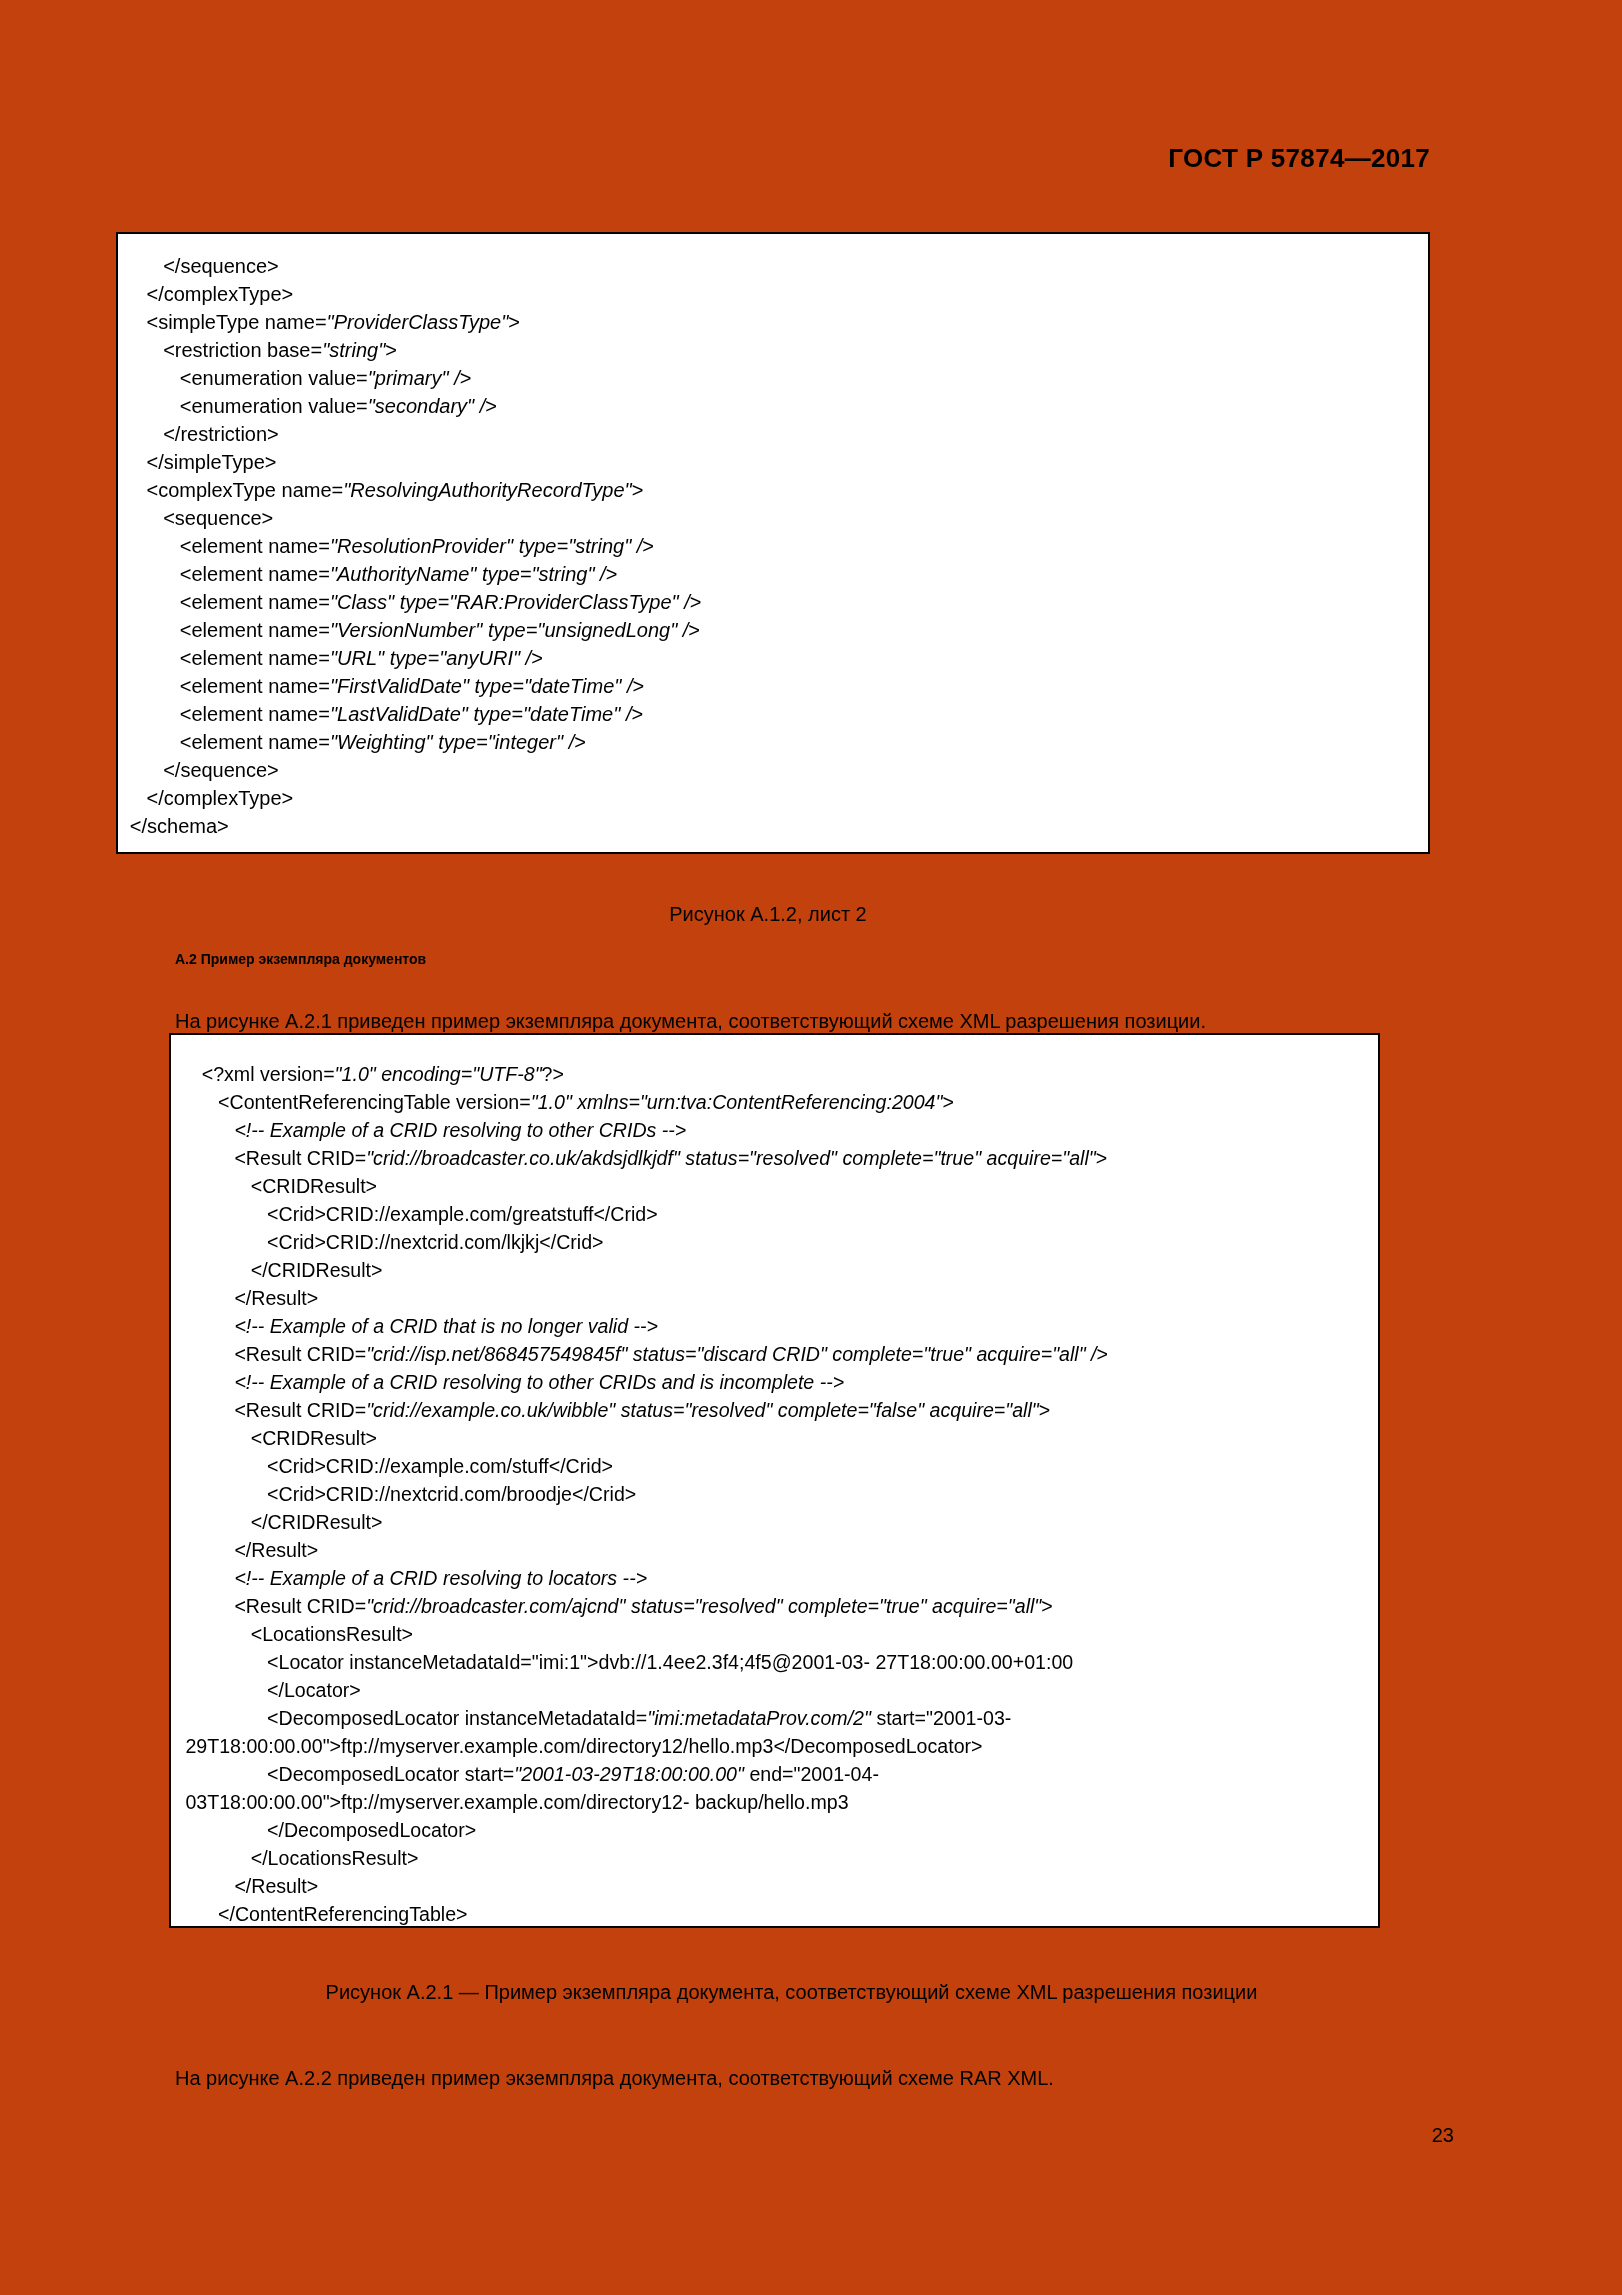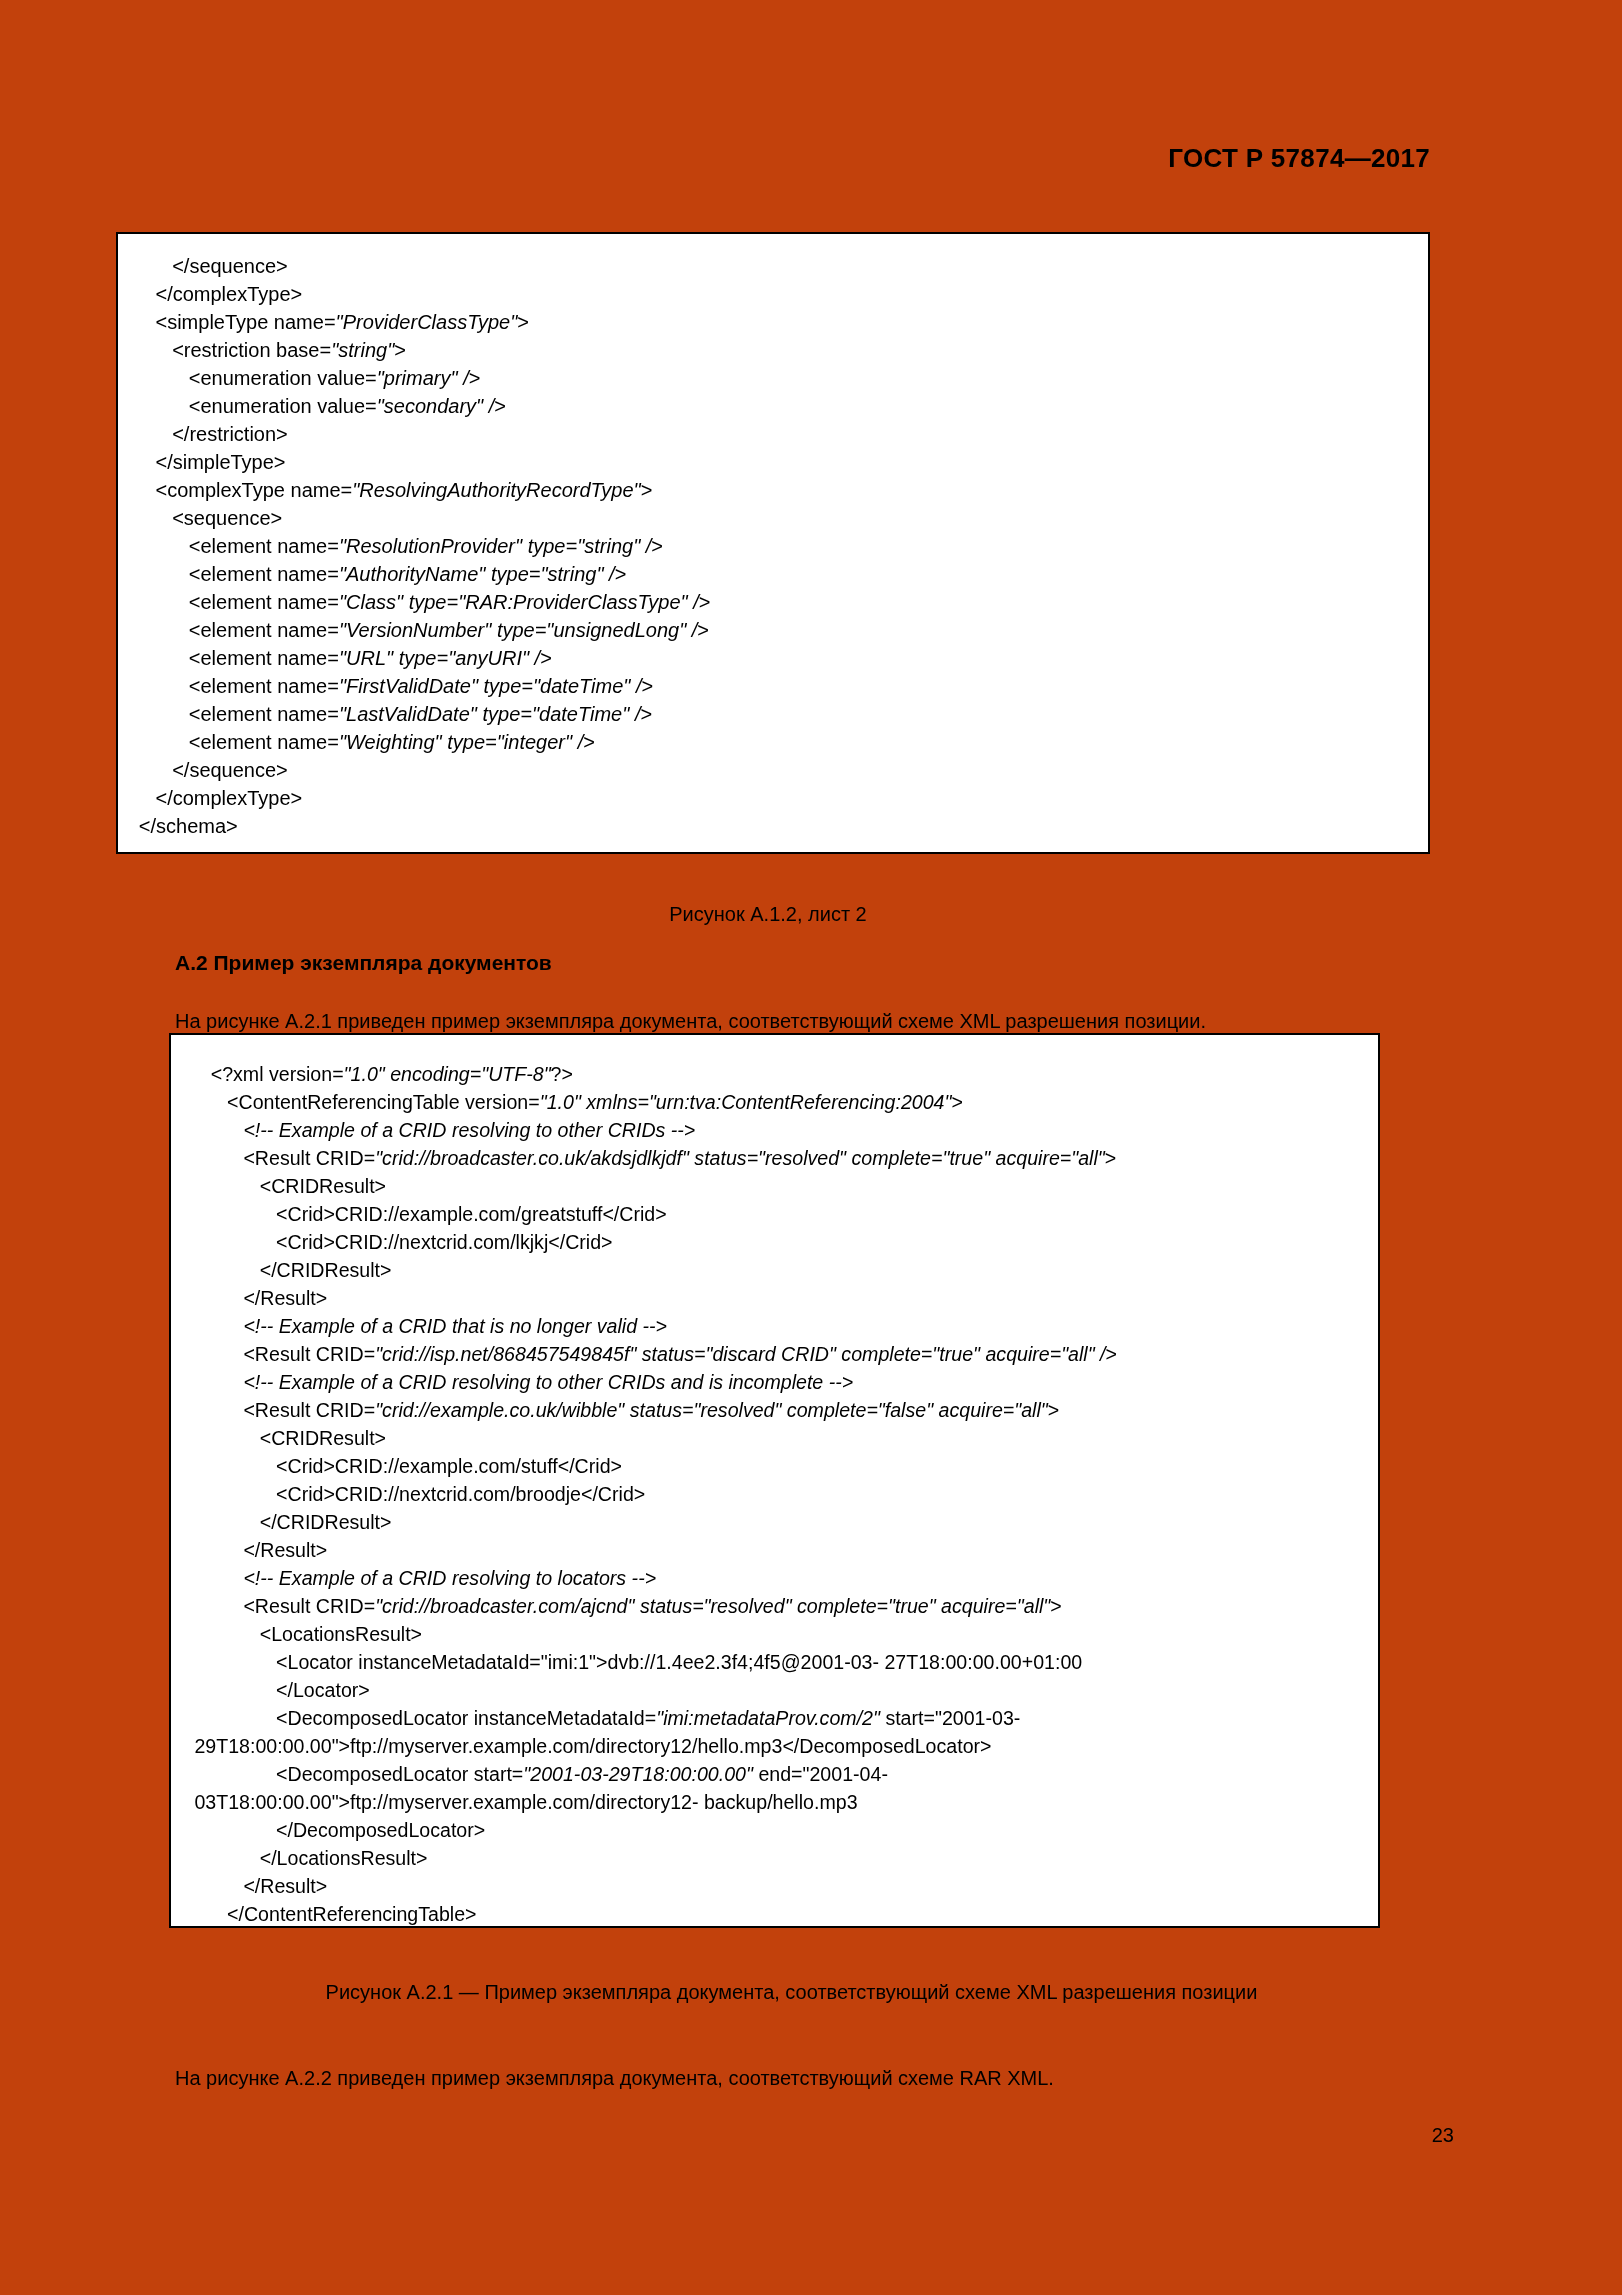--- a/index.html
+++ b/index.html
@@ -47,21 +47,20 @@
     width: 1211px;
     height: 895px;
   }
 
   .code-lines {
     font-family: "Liberation Sans", sans-serif;
     font-size: 20px;
     line-height: 28px;
     white-space: pre;
     color: #000000;
-    margin-left: 9px;
   }
   #frame-a12 .code-lines {
     padding: 18.3px 0 0 0;
   }
   #frame-a21 .code-lines {
     padding: 25px 0 0 0;
     font-size: 19.6px;
     line-height: 28px;
   }
   .code-lines .ln {
@@ -89,21 +88,21 @@
   #cap-a21 {
     top: 1981px;
     left: 0;
     width: 1583px;
   }
 
   .section-heading {
     position: absolute;
     left: 175px;
     top: 951px;
-    font-size: 21px;
+    font-size: 14px;
     font-weight: bold;
     white-space: nowrap;
   }
 
   .body-par {
     position: absolute;
     font-size: 20px;
     white-space: nowrap;
     margin-top: 12px;
   }

